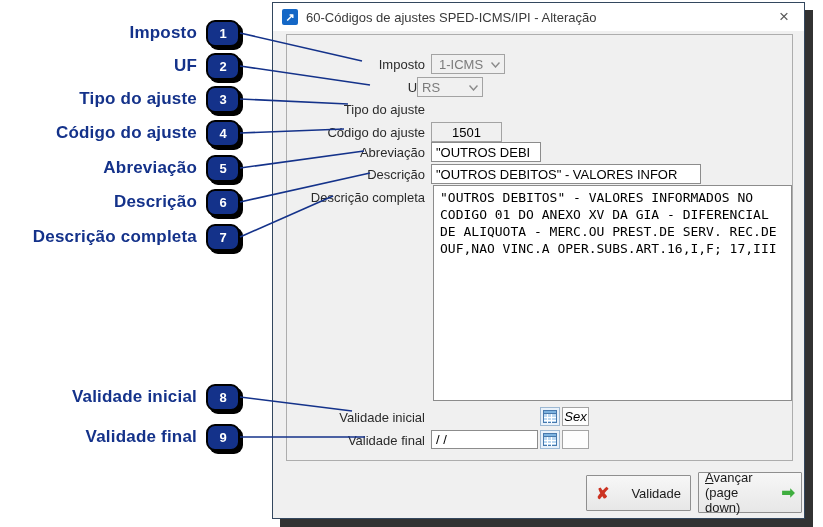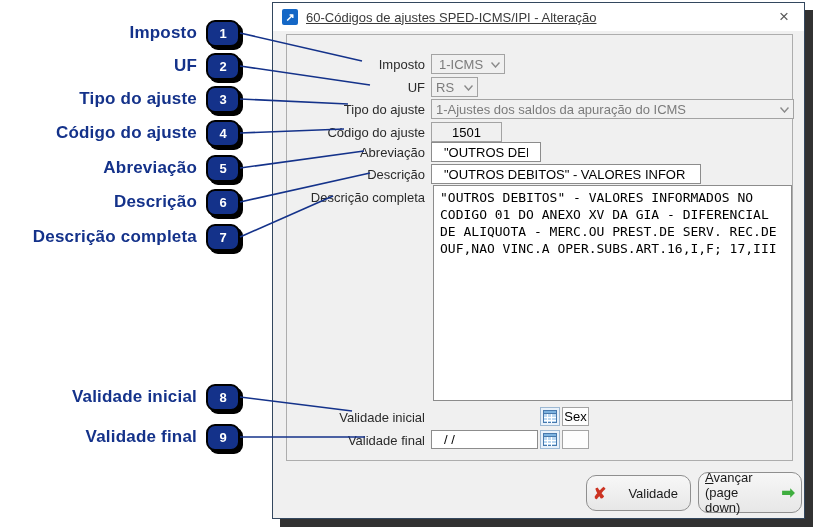--- a/index.html
+++ b/index.html
@@ -41,21 +41,21 @@
   .titlebar {
     position:absolute; left:0; top:0; width:100%; height:28px;
     background:#ffffff;
     display:flex; align-items:center; padding:0 9px;
   }
   .app-icon {
     width:16px; height:16px; background:#1467c6; border-radius:2px;
     color:#fff; font-size:11px; font-weight:bold;
     display:flex; align-items:center; justify-content:center;
   }
-  .title-text { margin-left:8px; font-size:13px; color:#3a3a3a; white-space:nowrap;text-decoration:underline; }
+  .title-text { margin-left:8px; font-size:13px; color:#3a3a3a; white-space:nowrap; }
   .close-btn {
     margin-left:auto; width:22px; height:22px;
     display:flex; align-items:center; justify-content:center;
     color:#5a5a5a; font-size:17px; cursor:default;
   }
   .groupbox {
     position:absolute; left:13px; top:31px; width:507px; height:427px;
     border:1px solid #adadad; background:#f0f0f0;
   }
   .flabel {
@@ -63,21 +63,21 @@
     font-size:13px; color:#2b2b2b; line-height:19px; white-space:nowrap;
   }
   .combo {
     position:absolute; background:#f0f0f0; border:1px solid #a3a3a3;
     font-size:13px; color:#7b7b7b; line-height:18px;
     padding:1px 18px 1px 4px; overflow:hidden; white-space:nowrap;
   }
   .chev { position:absolute; right:4px; top:7px; }
   .tbox {
     position:absolute; border:1px solid #8c8c8c; background:#fff;
-    font-size:13px; color:#000; padding:1px 12px;
+    font-size:13px; color:#000; padding:1px 4px;
     font-family:"Liberation Sans", sans-serif;
   }
   .tbox.gray { background:#f0f0f0; border-color:#a3a3a3; text-align:center; }
   textarea.bigtext {
     position:absolute; resize:none; border:1px solid #8c8c8c; background:#fff;
     font-family:"DejaVu Sans Mono","Liberation Mono", monospace;
     font-size:13px; line-height:17px; color:#000;
     padding:3px 6px; overflow:hidden; outline:none;
   }
   .calbtn {
@@ -85,23 +85,23 @@
     background:#e8f1fa; border:1px solid #9db8d2;
     display:flex; align-items:center; justify-content:center; padding:0;
   }
   .daybox {
     position:absolute; width:27px; height:19px;
     border:1px solid #a3a3a3; background:#fdfdfd;
     font-size:13px; color:#000; text-align:center; line-height:17px;
   }
   .btn {
     position:absolute; background:linear-gradient(#f7f7f7,#e7e7e7);
-    border:1px solid #8f8f8f; border-radius:10px;
+    border:1px solid #8f8f8f; border-radius:1px;
     font-size:13px; color:#1a1a1a;
-    display:flex; align-items:center; justify-content:flex-start; gap:22px;
+    display:flex; align-items:center; justify-content:center; gap:22px;
     cursor:default;
   }
   .btn .x-ico { color:#cc3322; font-size:16px; font-weight:bold; }
   .btn .fwd-ico { color:#3fae3f; font-size:16px; font-weight:bold; }
   .btn .two-line { text-align:left; line-height:15px; }
   .u { text-decoration:underline; }
 </style>
 </head>
 <body>
 
@@ -156,34 +156,28 @@
 
     <span class="flabel" style="top:52px">Imposto</span>
     <div class="combo" style="left:158px; top:51px; width:74px; height:20px;padding-left:7px;">
       <span>1-ICMS</span>
       <svg class="chev" width="9" height="6">
           <polyline points="0.5,0.5 4.5,5 8.5,0.5" fill="none" stroke="#8a8a8a" stroke-width="1.4"></polyline>
         </svg>
     </div>
 
     <span class="flabel" style="top:75px">UF</span>
-    <div class="combo" style="left:158px; top:74px; width:47px; height:20px;">
+    <div class="combo" style="left:144px; top:74px; width:66px; height:20px;">
       <span>RS</span>
       <svg class="chev" width="9" height="6">
           <polyline points="0.5,0.5 4.5,5 8.5,0.5" fill="none" stroke="#8a8a8a" stroke-width="1.4"></polyline>
         </svg>
     </div>
 
     <span class="flabel" style="top:97px">Tipo do ajuste</span>
-    <div class="combo" style="left:158px; top:96px; width:363px; height:20px;">
-      <span>1-Ajustes dos saldos da apuração do ICMS</span>
-      <svg class="chev" width="9" height="6">
-          <polyline points="0.5,0.5 4.5,5 8.5,0.5" fill="none" stroke="#8a8a8a" stroke-width="1.4"></polyline>
-        </svg>
-    </div>
 
     <span class="flabel" style="top:120px">Código do ajuste</span>
     <input class="tbox gray" style="left: 158px; top: 119px; width: 71px; height: 20px;" value="1501">
 
     <span class="flabel" style="top:140px">Abreviação</span>
     <input class="tbox" style="left: 158px; top: 139px; width: 110px; height: 20px;" value="&quot;OUTROS DEBI">
 
     <span class="flabel" style="top:162px">Descrição</span>
     <input class="tbox" style="left: 158px; top: 161px; width: 270px; height: 20px;" value="&quot;OUTROS DEBITOS&quot; - VALORES INFOR">
 
@@ -197,21 +191,21 @@
     <button class="calbtn" style="left:267px; top:404px;">
       <svg width="14" height="13">
         <rect x="0.5" y="0.5" width="13" height="12" fill="#bcd9f2" stroke="#4779ad"></rect>
         <rect x="0.5" y="0.5" width="13" height="3" fill="#7db3e0" stroke="#4779ad"></rect>
         <line x1="4.5" y1="4" x2="4.5" y2="13" stroke="#ffffff" stroke-width="1"></line>
         <line x1="8.5" y1="4" x2="8.5" y2="13" stroke="#ffffff" stroke-width="1"></line>
         <line x1="1" y1="7.5" x2="13" y2="7.5" stroke="#ffffff" stroke-width="1"></line>
         <line x1="1" y1="10.5" x2="13" y2="10.5" stroke="#ffffff" stroke-width="1"></line>
       </svg>
     </button>
-    <span class="daybox" style="left:289px; top:404px;">Sex</span>
+    <span class="daybox" style="left:289px; top:404px;font-style:italic;">Sex</span>
 
     <span class="flabel" style="top:428px">Validade final</span>
     <input class="tbox" style="left: 158px; top: 427px; width: 107px; height: 19px;" value="/ /">
     <button class="calbtn" style="left:267px; top:427px;">
       <svg width="14" height="13">
         <rect x="0.5" y="0.5" width="13" height="12" fill="#bcd9f2" stroke="#4779ad"></rect>
         <rect x="0.5" y="0.5" width="13" height="3" fill="#7db3e0" stroke="#4779ad"></rect>
         <line x1="4.5" y1="4" x2="4.5" y2="13" stroke="#ffffff" stroke-width="1"></line>
         <line x1="8.5" y1="4" x2="8.5" y2="13" stroke="#ffffff" stroke-width="1"></line>
         <line x1="1" y1="7.5" x2="13" y2="7.5" stroke="#ffffff" stroke-width="1"></line>

